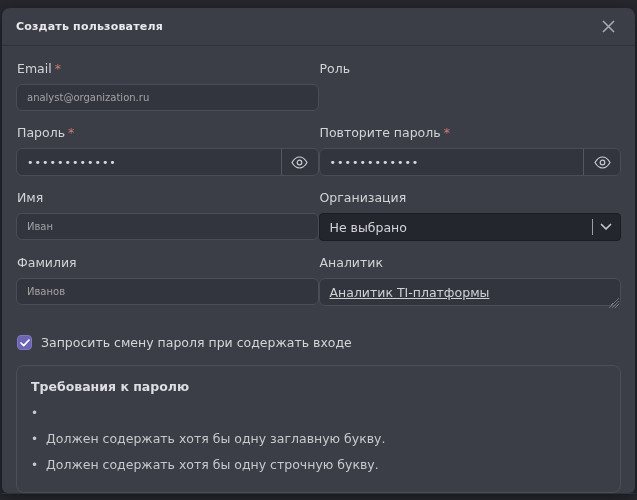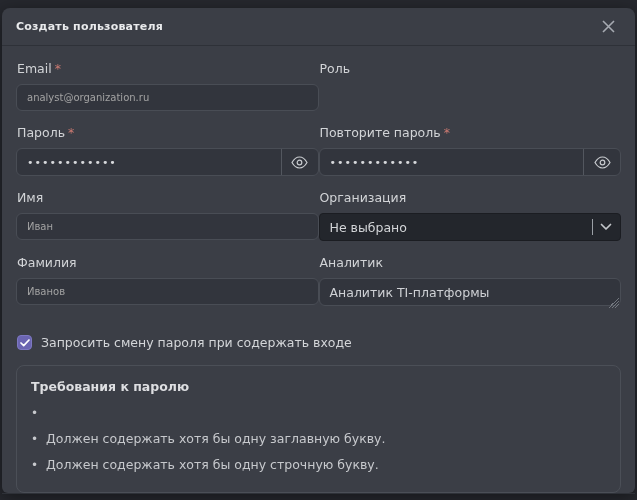--- a/index.html
+++ b/index.html
@@ -72,20 +72,21 @@
   }
   .org-select .grow { flex:1 1 auto; }
   .org-select .vbar { width:1px; height:16px; background:#9ba0a6; margin-right:7px; }
   .org-select .chev { color:#c3c6ca; display:flex; }
   .textarea {
     width:100%; height:28px; resize:none;
     background:#32353d; border:1px solid #494d55; border-radius:6px;
     color:#cfd1d5; font-size:12.5px; font-family:inherit;
     padding:6px 10px 0; outline:none; overflow:hidden;
     position:relative;
+    text-decoration:underline;
   }
   .ta-wrap { position:relative; }
   .ta-grip {
     position:absolute; right:2px; bottom:2px; width:11px; height:11px;
     background:
       linear-gradient(135deg, transparent 0 50%, #7e838b 50% 56%, transparent 56% 64%, #7e838b 64% 70%, transparent 70% 78%, #7e838b 78% 84%, transparent 84%);
     pointer-events:none; opacity:.85;
   }
   .check-row { display:flex; align-items:center; gap:9px; margin:14px 0 0 1px; }
   .checkbox {

